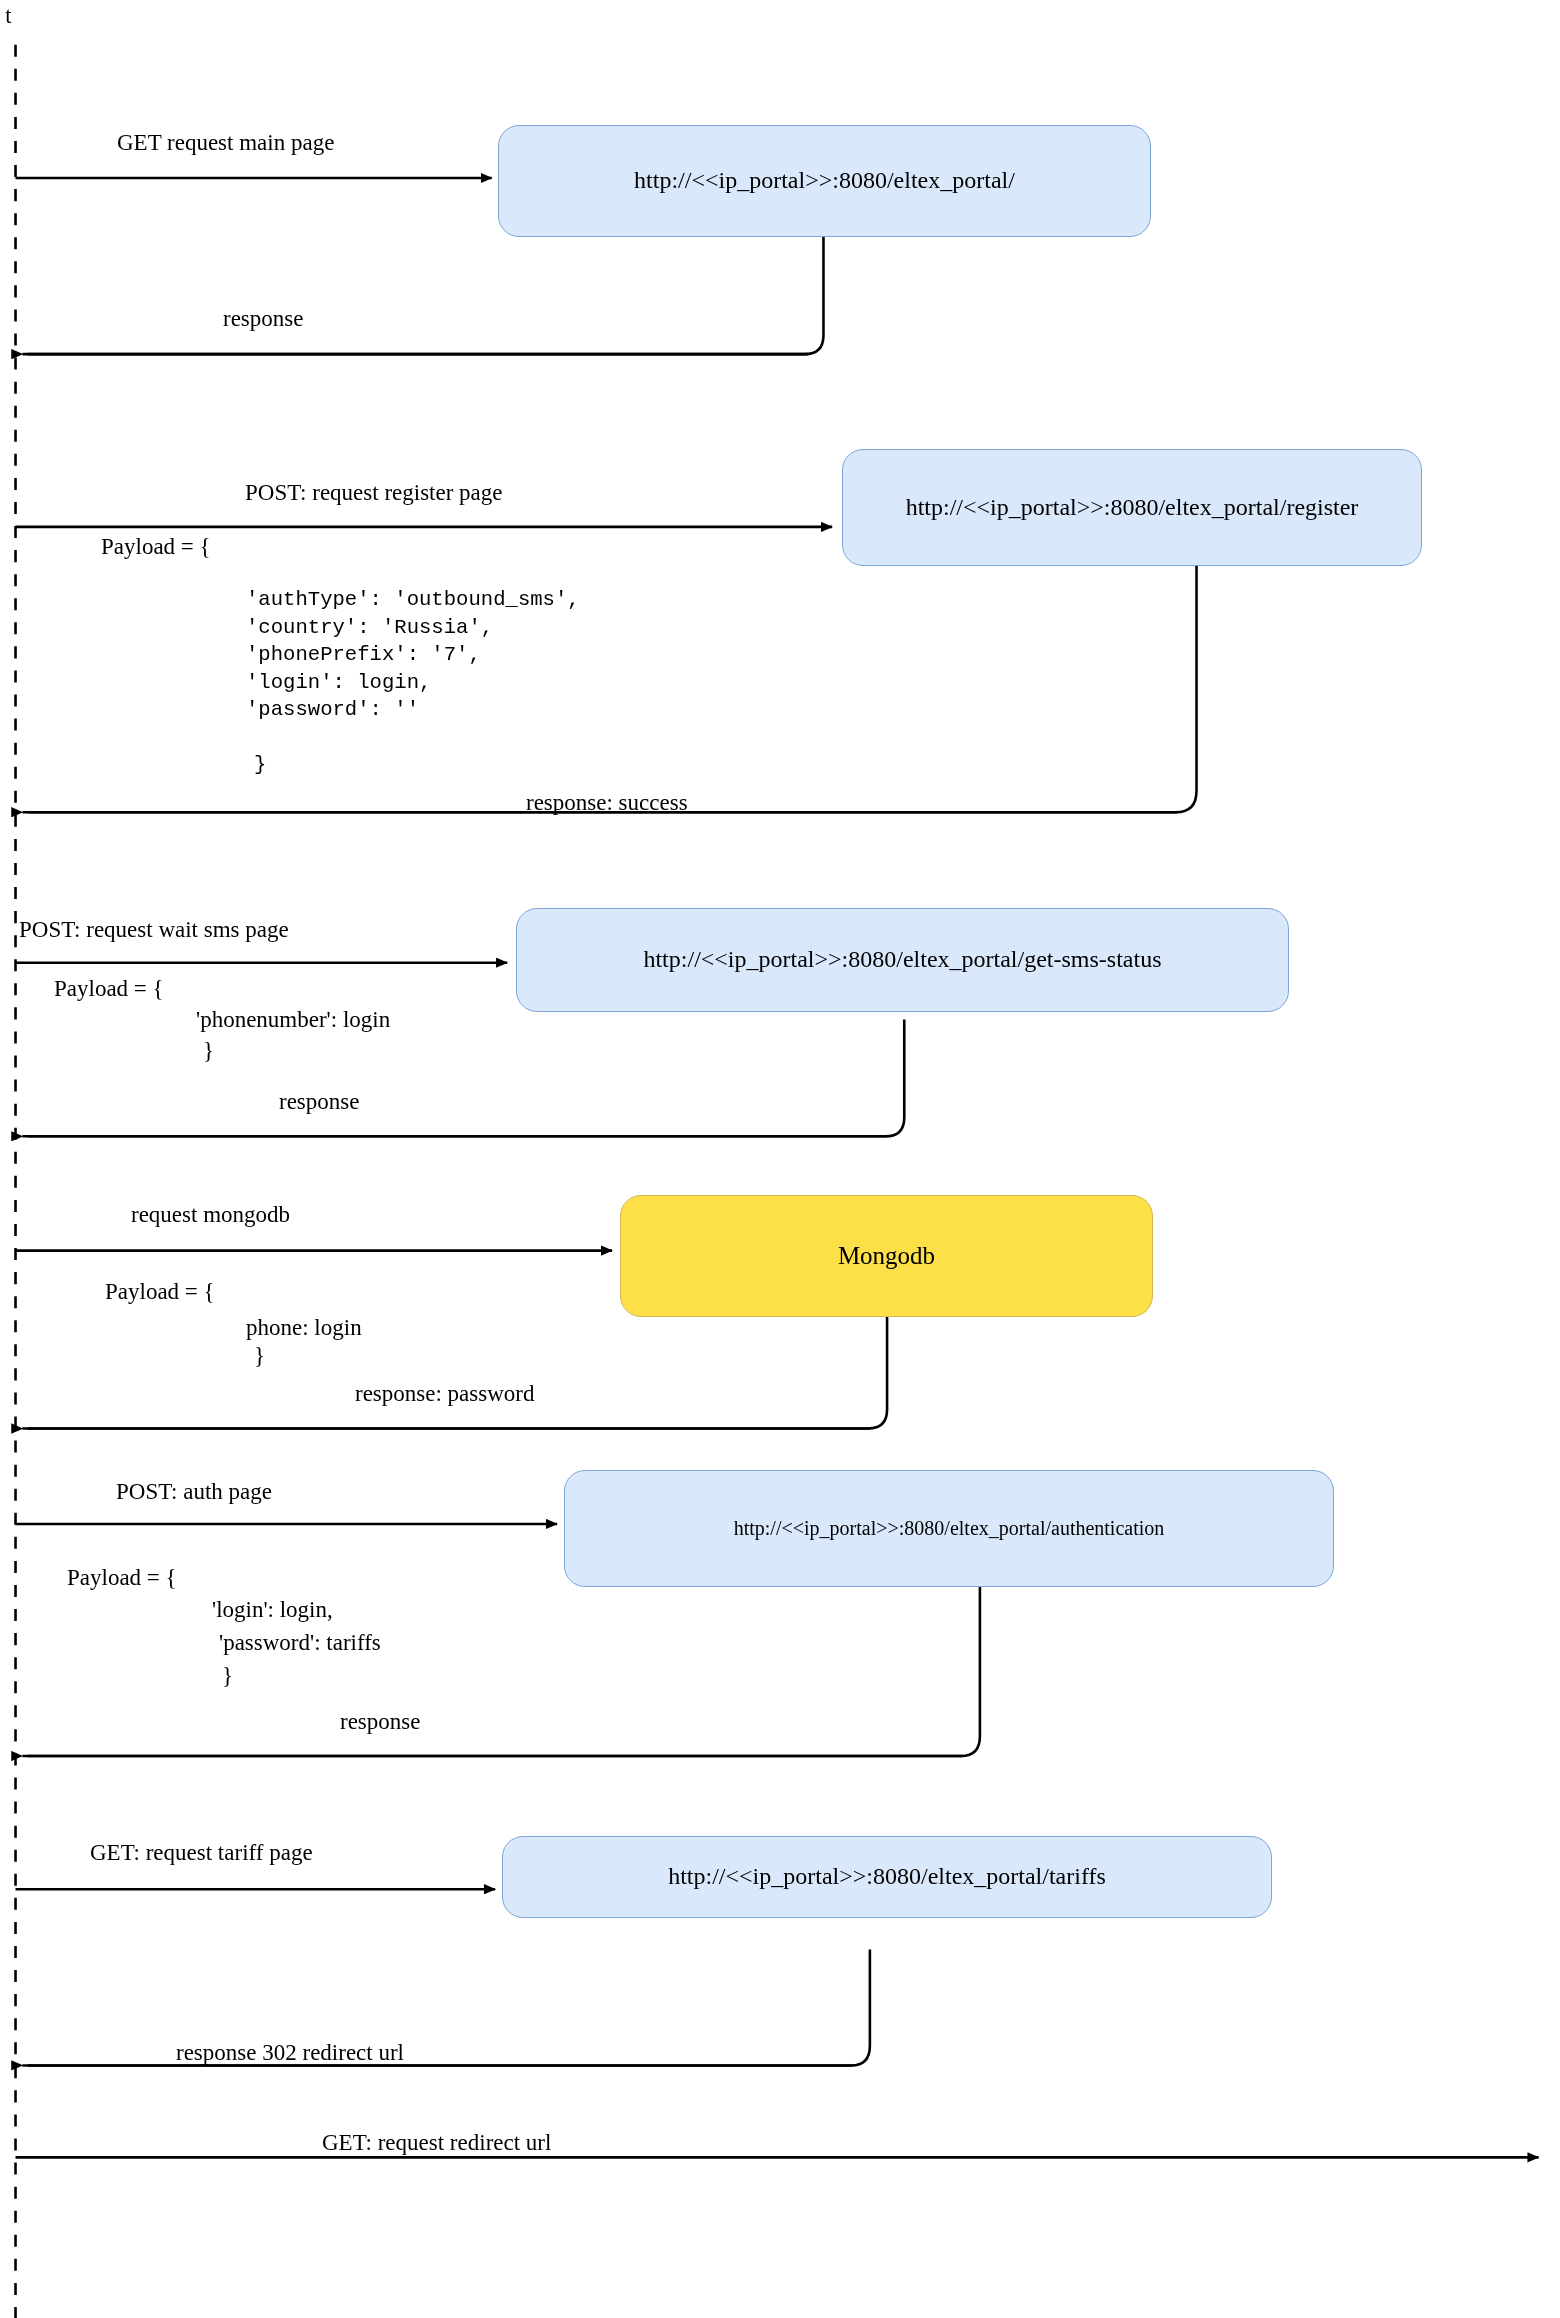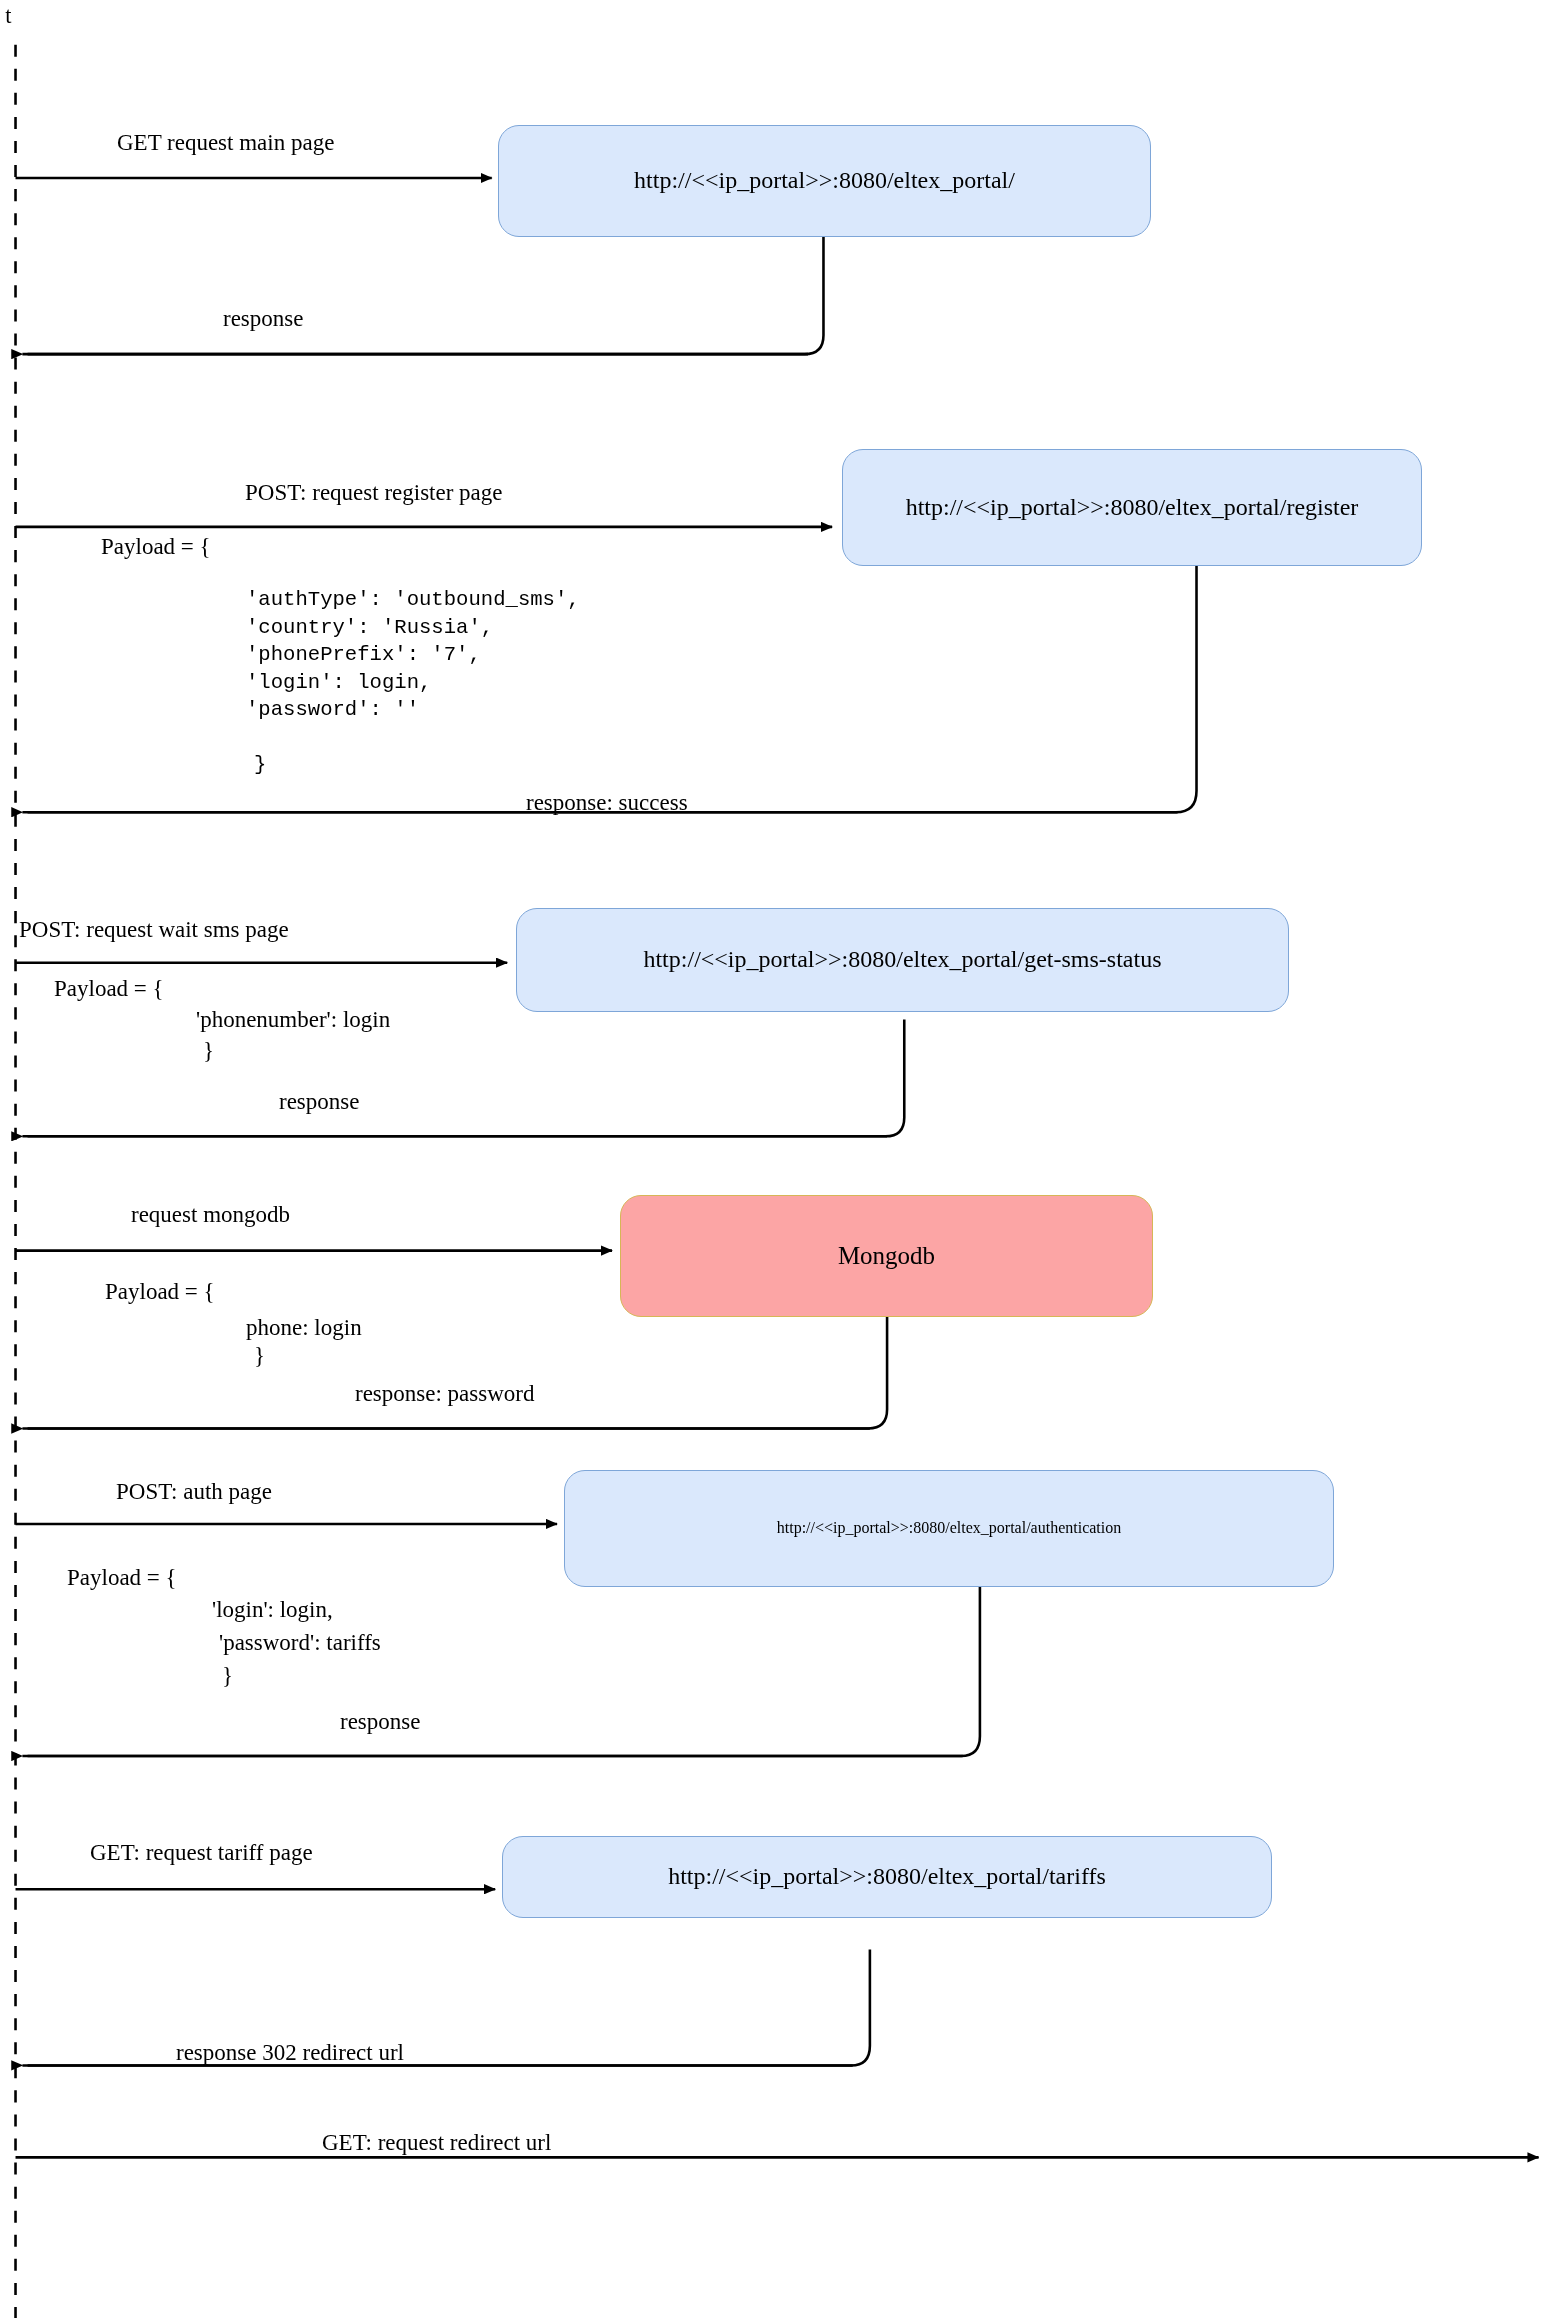--- a/index.html
+++ b/index.html
@@ -33,21 +33,21 @@
     border-radius: 21px;
     font-family: "Liberation Serif", "DejaVu Serif", serif;
     line-height: 1.15;
     white-space: nowrap;
   }
   .node.blue {
     background: #dae8fc;
     border: 1.7px solid #7ea6d8;
   }
   .node.yellow {
-    background: #fca5a5;
+    background: #fde047;
     border: 1.7px solid #d6b656;
   }
   .lbl {
     position: absolute;
     font-family: "Liberation Serif", "DejaVu Serif", serif;
     white-space: pre;
     line-height: 1.0;
   }
   .lbl.mono {
     font-family: "Liberation Mono", "DejaVu Sans Mono", monospace;
@@ -114,21 +114,21 @@
   </div>
 
   <div class="node blue" style="left:516px; top:908px; width:773px; height:104px; font-size:24px;">
     <span>http://&lt;&lt;ip_portal&gt;&gt;:8080/eltex_portal/get-sms-status</span>
   </div>
 
   <div class="node yellow" style="left:620px; top:1195px; width:533px; height:122px; font-size:25px;">
     <span>Mongodb</span>
   </div>
 
-  <div class="node blue" style="left:564px; top:1470px; width:770px; height:117px; font-size:16px;">
+  <div class="node blue" style="left:564px; top:1470px; width:770px; height:117px; font-size:20px;">
     <span>http://&lt;&lt;ip_portal&gt;&gt;:8080/eltex_portal/authentication</span>
   </div>
 
   <div class="node blue" style="left:502px; top:1836px; width:770px; height:82px; font-size:24px;">
     <span>http://&lt;&lt;ip_portal&gt;&gt;:8080/eltex_portal/tariffs</span>
   </div>
 
   <div class="lbl" style="left:117px; top:131px; font-size:23px;">GET request main page</div>
 
   <div class="lbl" style="left:223px; top:307px; font-size:23px;">response</div>

